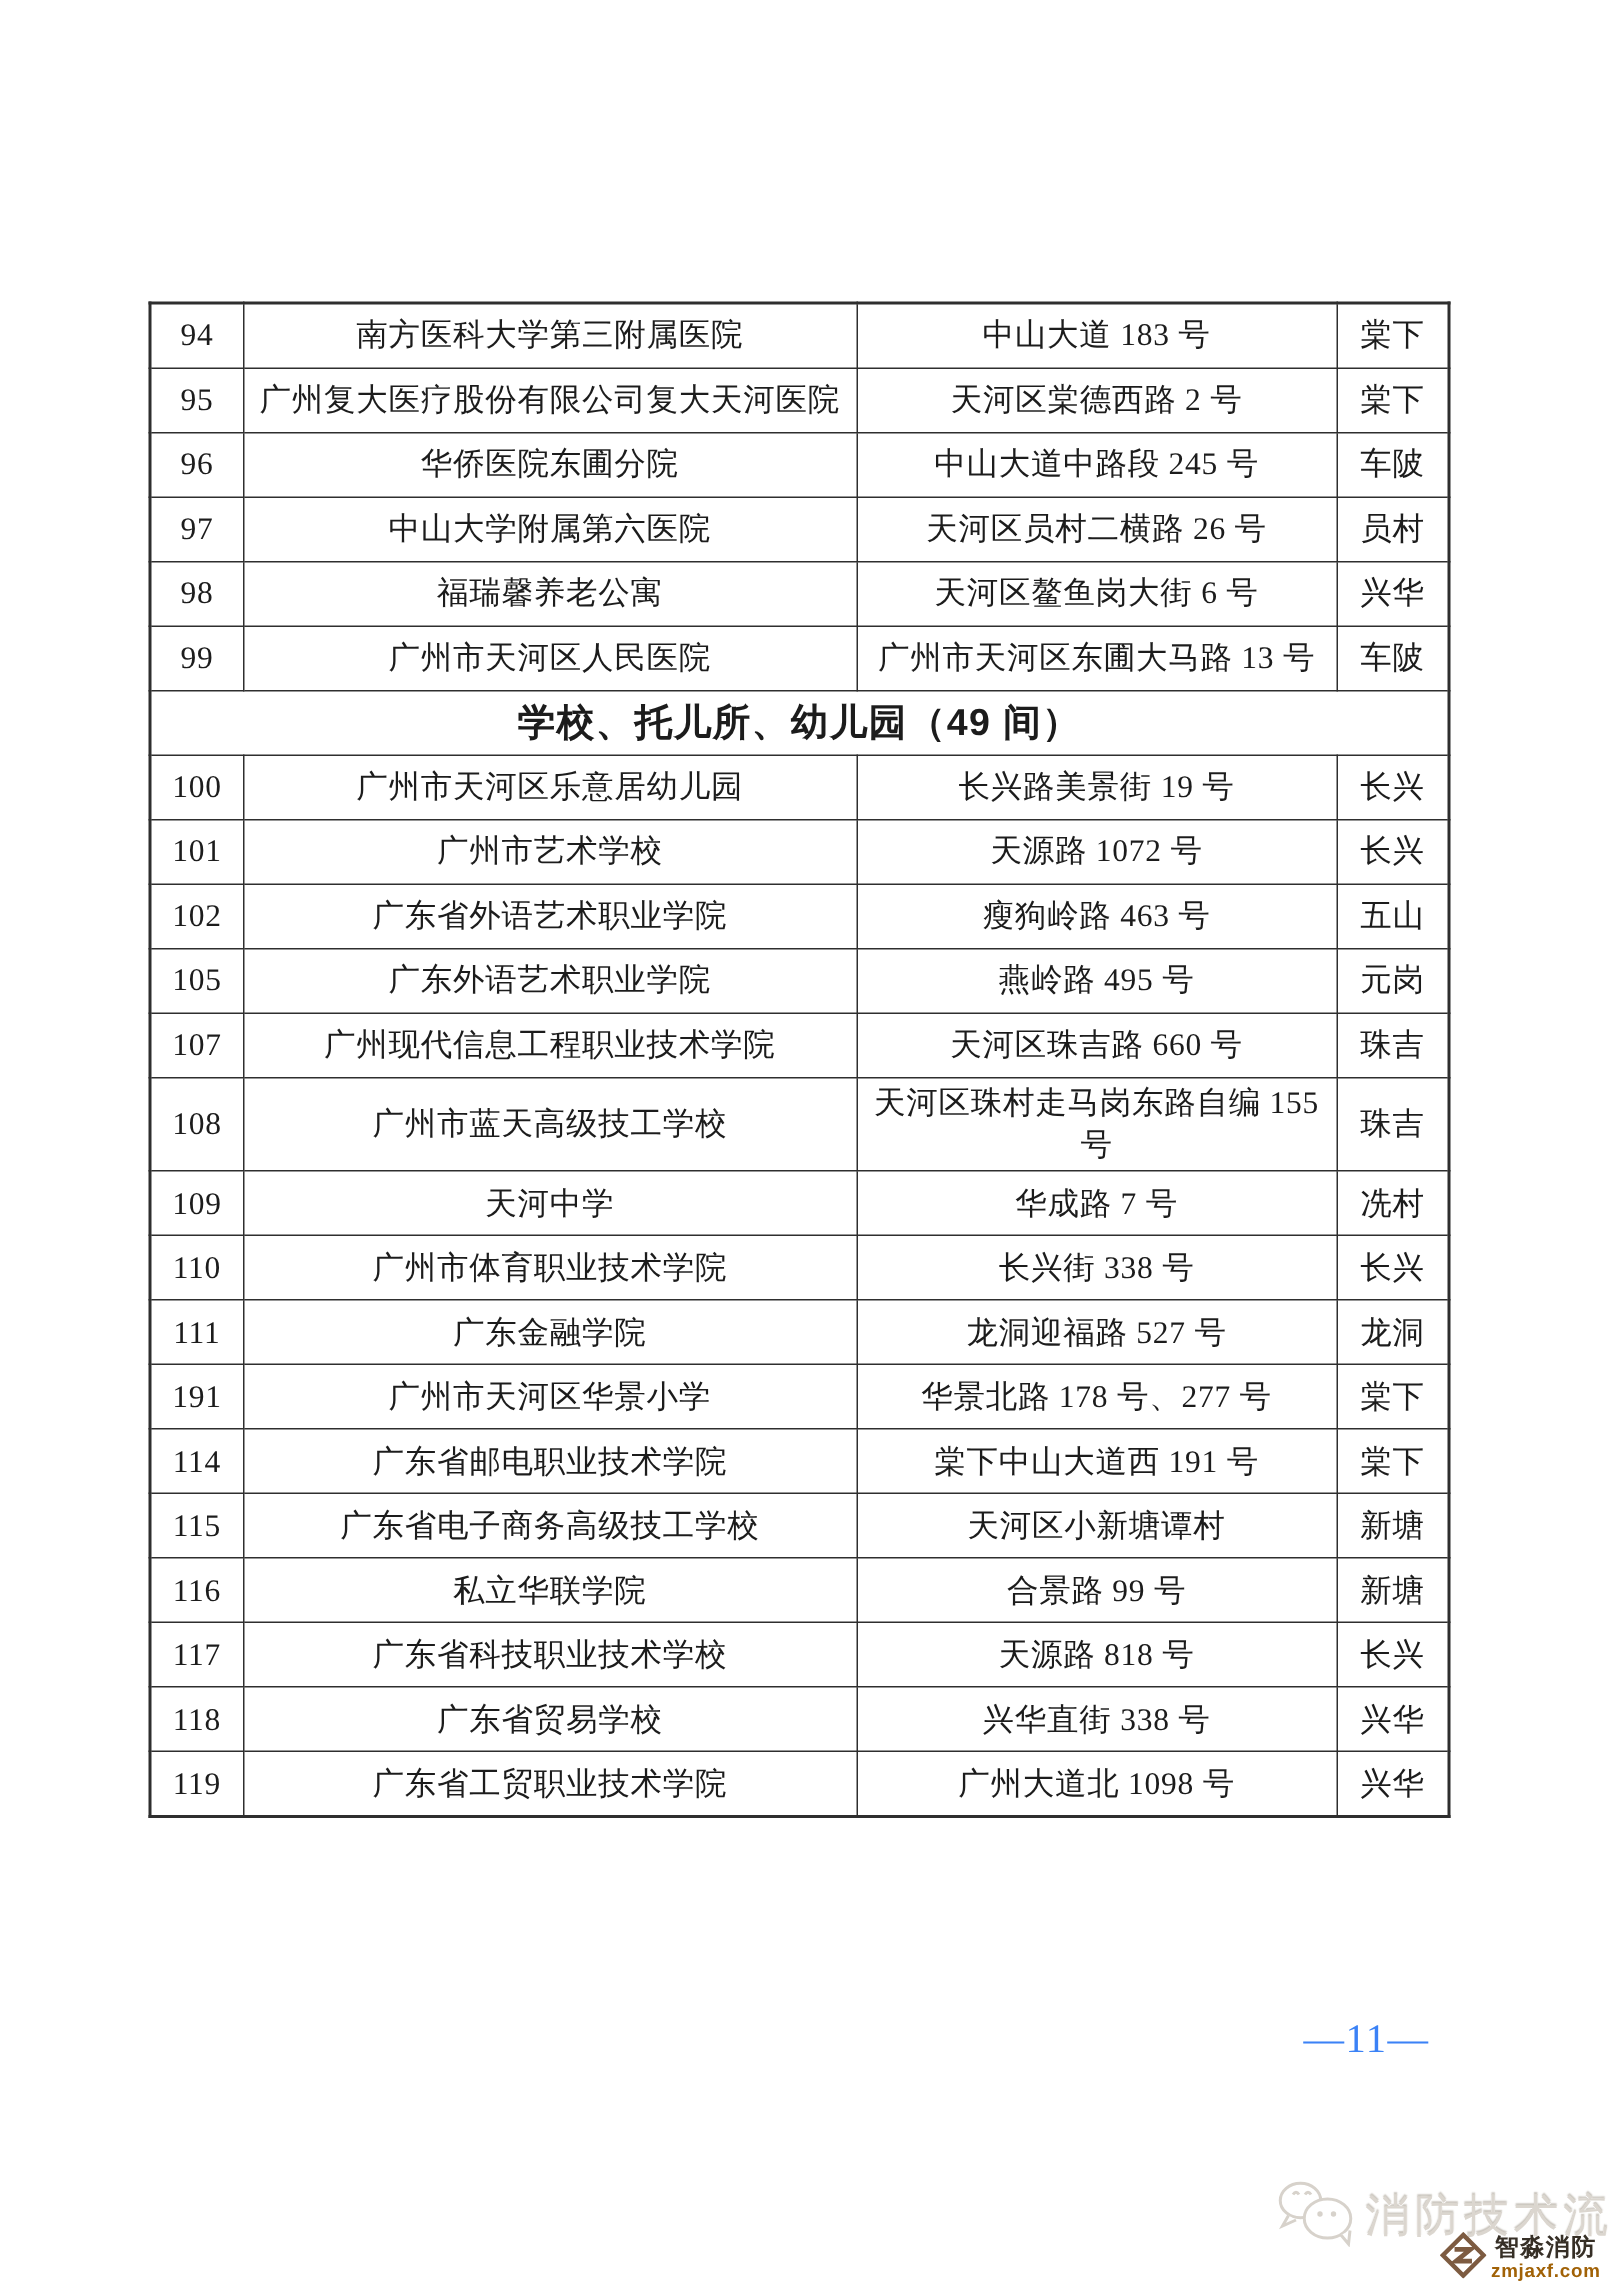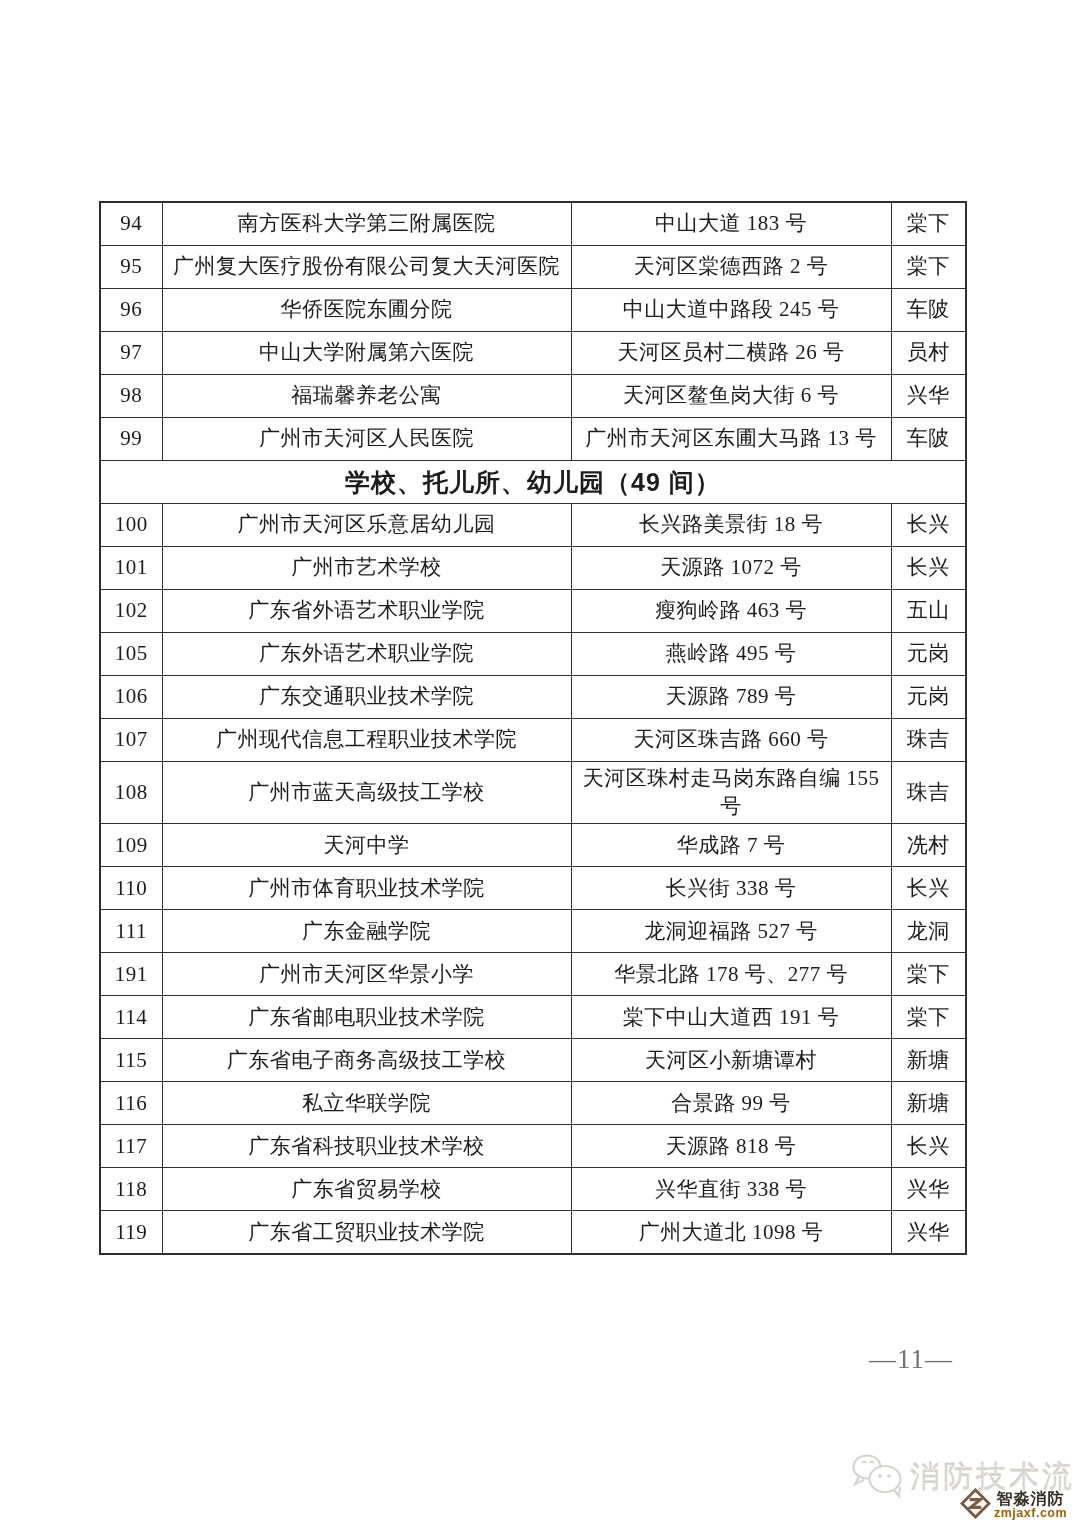--- a/index.html
+++ b/index.html
@@ -43,21 +43,21 @@
     height: 36px;
   }
 
   
   .page-number {
     position: absolute;
     left: 866px; top: 1344px;
     width: 90px;
     text-align: center;
     font-size: 27px;
-    color: #737373;
+    color: #3b82f6;
     letter-spacing: 1px;
   }
 
   
   .watermark {
     position: absolute;
     left: 850px; top: 1452px;
     display: flex;
     align-items: center;
   }
@@ -143,45 +143,39 @@
           <td>广州市天河区人民医院</td>
           <td>广州市天河区东圃大马路 13 号</td>
           <td>车陂</td>
         </tr>
         <tr class="section-header">
           <td colspan="4">学校、托儿所、幼儿园（49 间）</td>
         </tr>
         <tr>
           <td>100</td>
           <td>广州市天河区乐意居幼儿园</td>
-          <td>长兴路美景街 18 号</td>
+          <td>长兴路美景街 19 号</td>
           <td>长兴</td>
         </tr>
         <tr>
           <td>101</td>
           <td>广州市艺术学校</td>
           <td>天源路 1072 号</td>
           <td>长兴</td>
         </tr>
         <tr>
           <td>102</td>
           <td>广东省外语艺术职业学院</td>
           <td>瘦狗岭路 463 号</td>
           <td>五山</td>
         </tr>
         <tr>
           <td>105</td>
           <td>广东外语艺术职业学院</td>
           <td>燕岭路 495 号</td>
-          <td>元岗</td>
-        </tr>
-        <tr>
-          <td>106</td>
-          <td>广东交通职业技术学院</td>
-          <td>天源路 789 号</td>
           <td>元岗</td>
         </tr>
         <tr>
           <td>107</td>
           <td>广州现代信息工程职业技术学院</td>
           <td>天河区珠吉路 660 号</td>
           <td>珠吉</td>
         </tr>
         <tr>
           <td>108</td>

